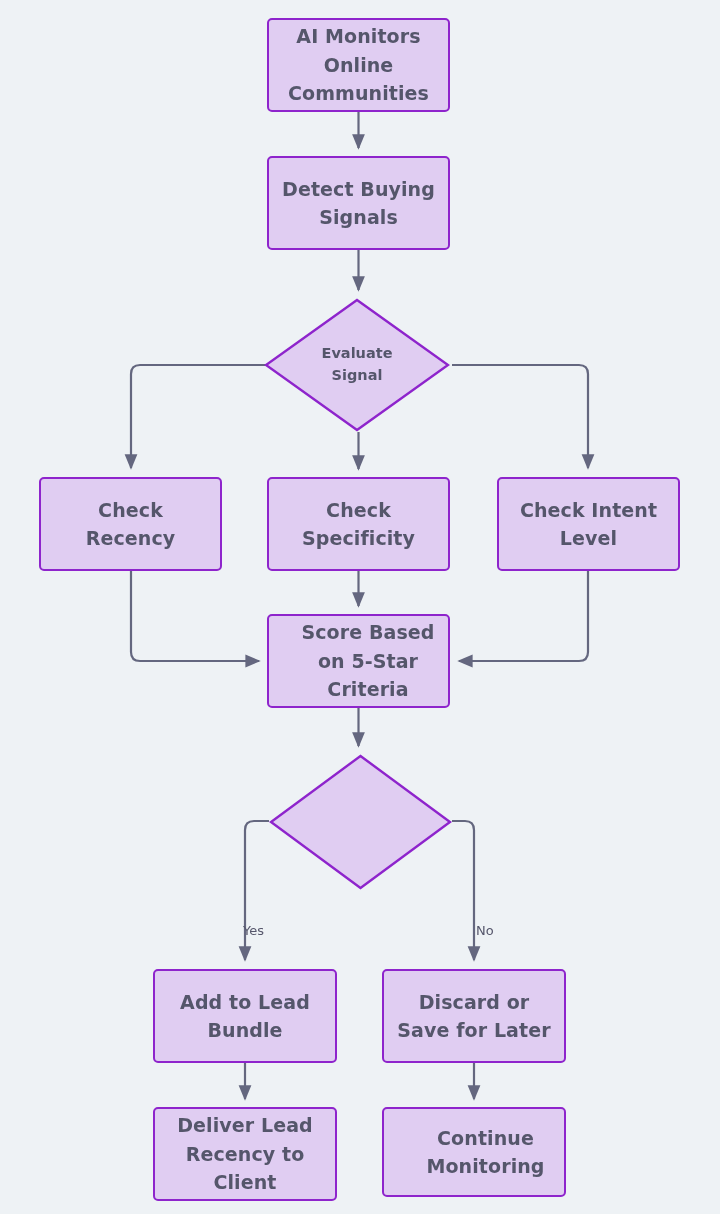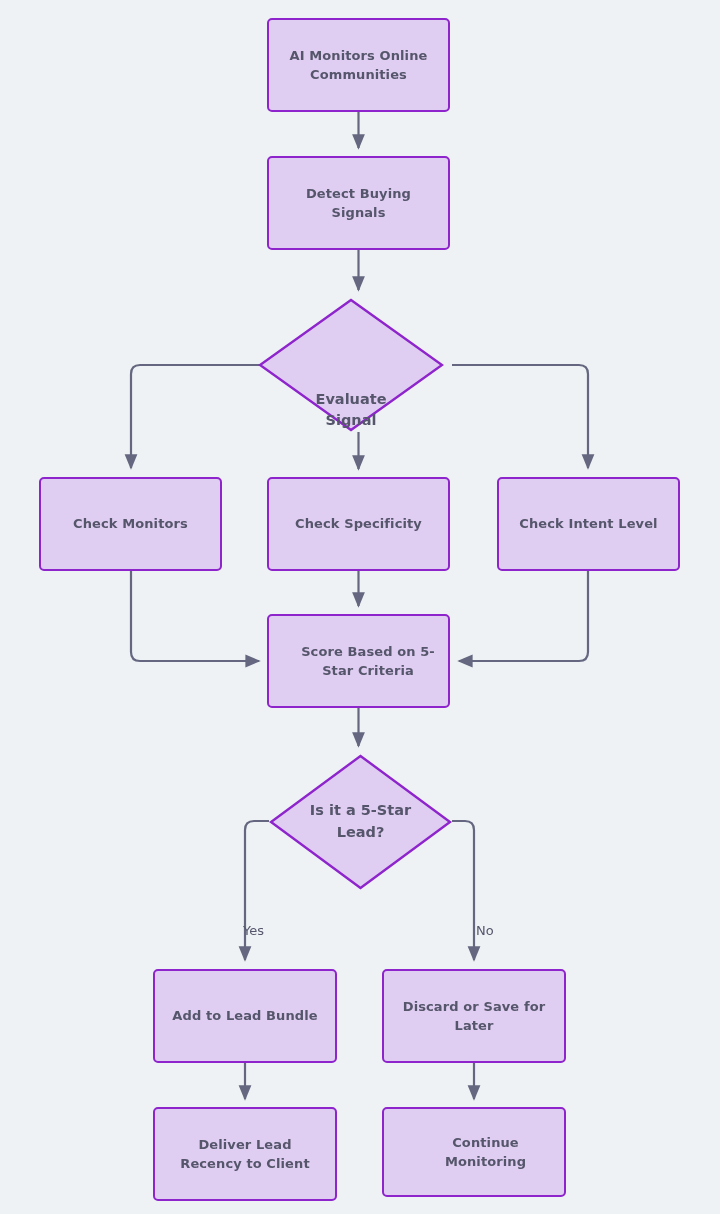--- a/index.html
+++ b/index.html
@@ -34,21 +34,21 @@
     justify-content: center;
     text-align: center;
   }
   .node-box {
     background: #e0cdf2;
     border: 2px solid #8e24cc;
     border-radius: 5px;
   }
   .node-label {
     color: #55566b;
-    font-size: 13px;
+    font-size: 19px;
     font-weight: 700;
     line-height: 1.5;
     letter-spacing: 0.1px;
     padding: 0 12px;
     pointer-events: none;
   }
   .node-diamond {
     background: transparent;
     border: none;
   }
@@ -109,48 +109,47 @@
   </svg>
 
   <div class="node node-box" style="left:267px; top:18px; width:183px; height:94px;">
     <span class="node-label">AI Monitors Online Communities</span>
   </div>
 
   <div class="node node-box" style="left:267px; top:156px; width:183px; height:94px;">
     <span class="node-label">Detect Buying Signals</span>
   </div>
 
-  <div class="node node-diamond" style="left:258px; top:298px; width:186px; height:134px;align-items:flex-end;">
+  <div class="node node-diamond" style="left:264px; top:298px; width:186px; height:134px;">
     <svg class="diamond-shape" viewBox="0 0 186 134" preserveAspectRatio="none">
       <polygon points="93,2 184,67 93,132 2,67" fill="#e0cdf2" stroke="#8e24cc" stroke-width="2.4"></polygon>
     </svg>
     <span class="diamond-label" style="width:96px;">Evaluate Signal</span>
   </div>
 
   <div class="node node-box" style="left:39px; top:477px; width:183px; height:94px;">
-    <span class="node-label">Check Monitors</span>
+    <span class="node-label">Check Recency</span>
   </div>
 
   <div class="node node-box" style="left:267px; top:477px; width:183px; height:94px;">
     <span class="node-label">Check Specificity</span>
   </div>
 
   <div class="node node-box" style="left:497px; top:477px; width:183px; height:94px;">
     <span class="node-label">Check Intent Level</span>
   </div>
 
   <div class="node node-box" style="left:267px; top:614px; width:183px; height:94px;">
     <span class="node-label" style="padding:0 10px;margin-left:19px;">Score Based on 5-Star Criteria</span>
   </div>
 
   <div class="node node-diamond" style="left:269px; top:754px; width:183px; height:136px;">
     <svg class="diamond-shape" viewBox="0 0 183 136" preserveAspectRatio="none">
       <polygon points="91.5,2 181,68 91.5,134 2,68" fill="#e0cdf2" stroke="#8e24cc" stroke-width="2.4"></polygon>
     </svg>
-    <span class="diamond-label" style="width:110px;">Is it a 5-Star Lead?</span>
   </div>
 
   <div class="node node-box" style="left:153px; top:969px; width:184px; height:94px;">
     <span class="node-label">Add to Lead Bundle</span>
   </div>
 
   <div class="node node-box" style="left:382px; top:969px; width:184px; height:94px;">
     <span class="node-label">Discard or Save for Later</span>
   </div>
 

